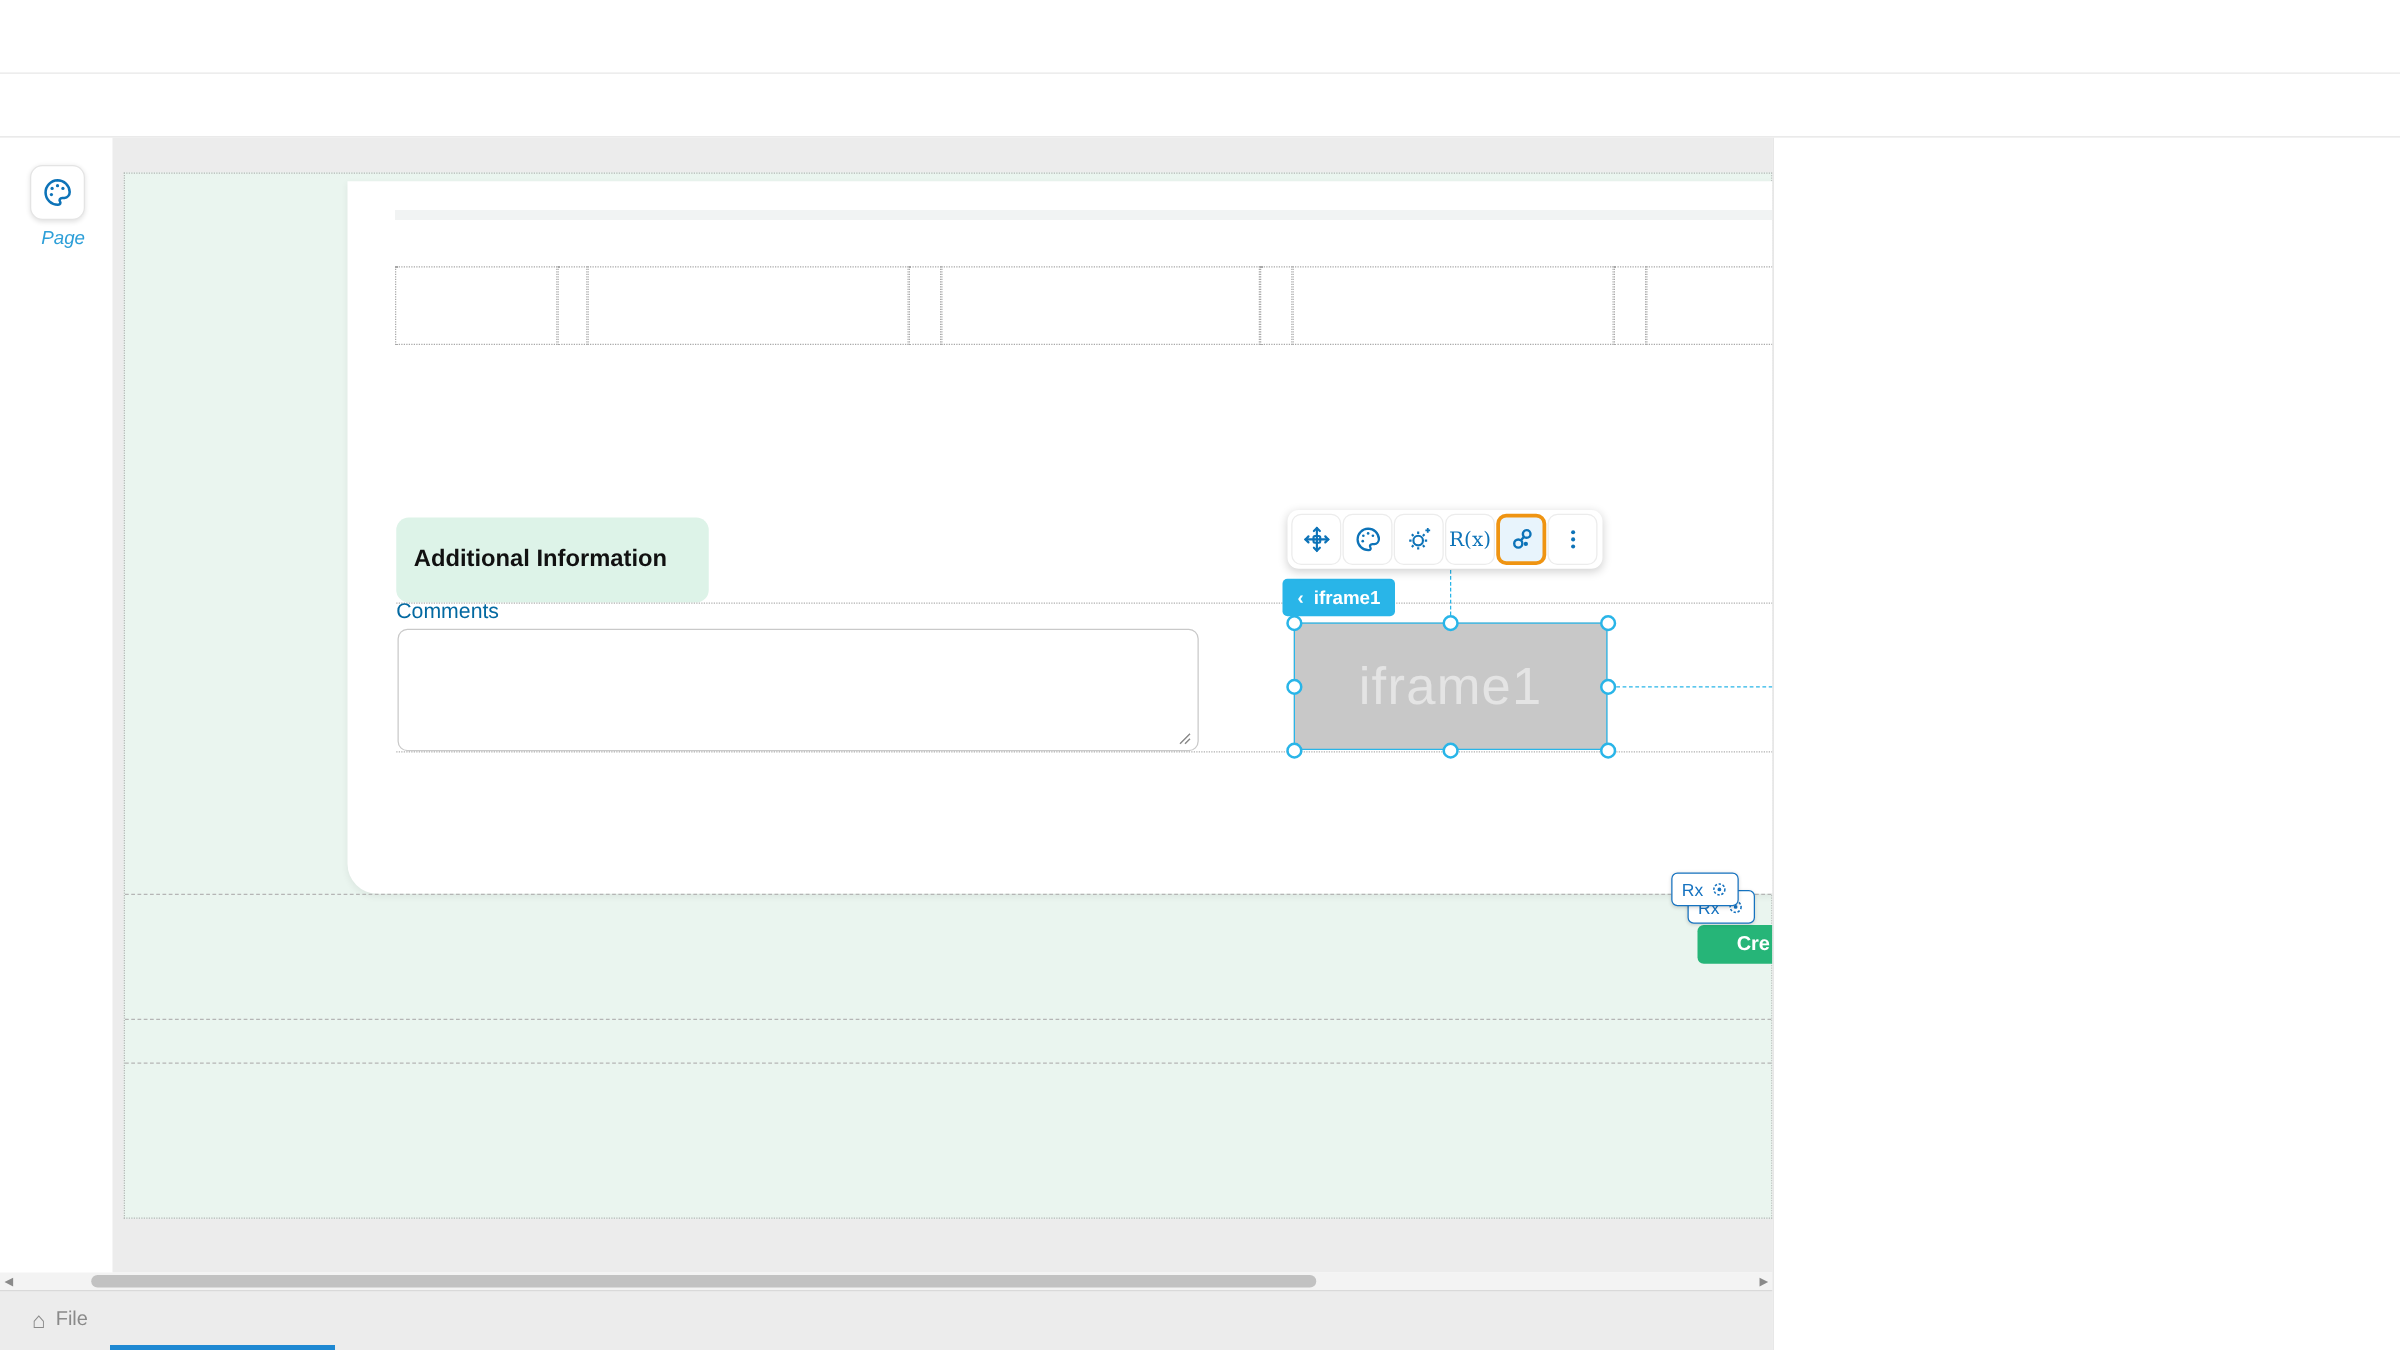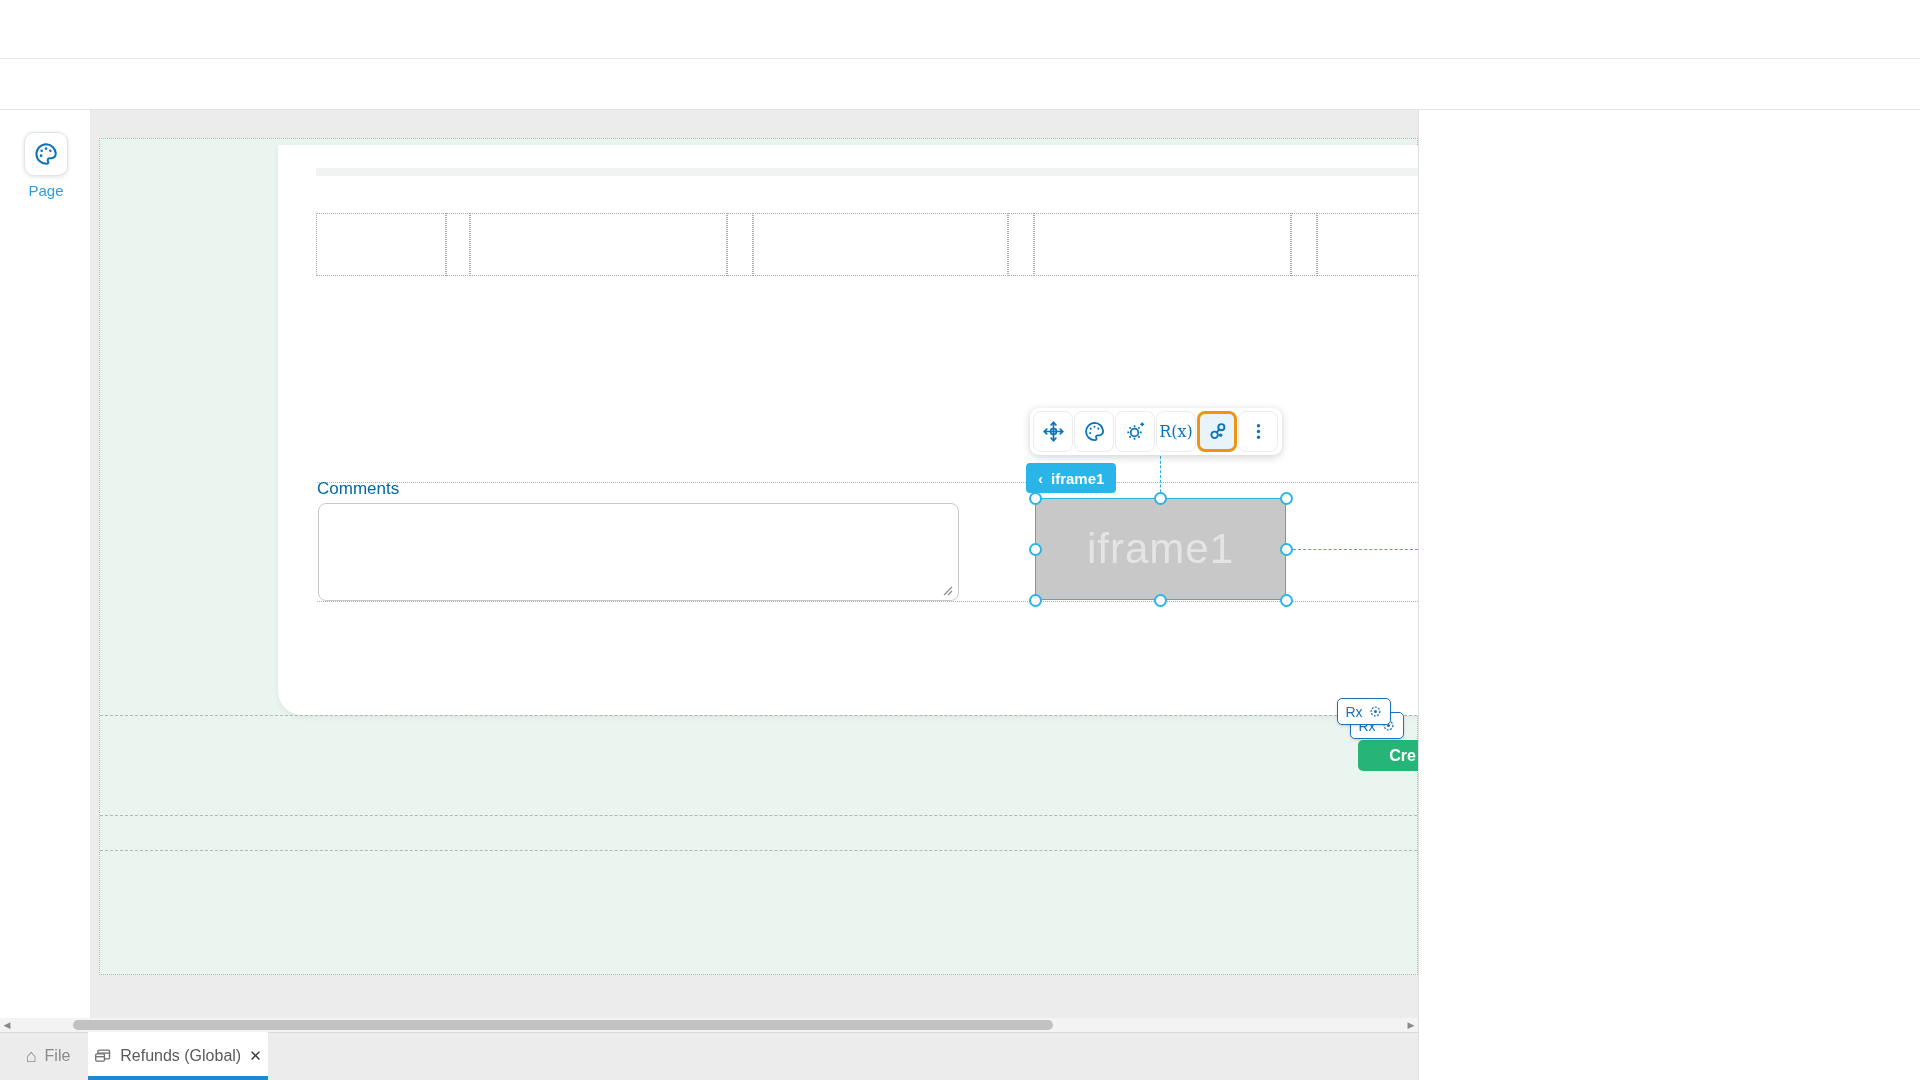--- a/index.html
+++ b/index.html
@@ -36,21 +36,21 @@
   .tb-div { position:absolute; top:13px; width:1px; height:25px; background:#cfcfcf; }
   .tb-txt { font-size:19px; font-weight:bold; color:#1673c0; letter-spacing:.5px; font-family:"DejaVu Sans",sans-serif; }
   .hl { background:#d9effa; border-radius:8px; }
   .px-label { position:absolute; top:0; height:51px; display:flex; align-items:center; font-size:17px; color:#1673c0; }
 
   
   .sidebar { left:0; top:110px; width:90px; height:908px; background:#fff; }
   .page-btn { left:24px; top:132px; width:44px; height:44px; background:#fff; border:1px solid #e4e4e4; border-radius:10px;
               box-shadow:0 1px 4px rgba(0,0,0,.12); display:flex; align-items:center; justify-content:center; color:#0d73b8; cursor:pointer; }
   .page-btn svg { width:26px; height:26px; }
-  .page-label { left:24px; top:182px; width:44px; text-align:center; font-size:15px; color:#2d9fd8; }
+  .page-label { left:24px; top:182px; width:44px; text-align:right; font-size:15px; color:#2d9fd8;font-style:italic; }
 
   
   .canvas-bg { left:90px; top:110px; width:1328px; height:908px; background:#ececec; }
   .mint { left:99px; top:138px; width:1319px; height:837px; background:#eaf5ef; border:1px dotted #b3b7b5; }
   .card { left:278px; top:145px; width:1140px; height:570px; background:#fff; border-radius:0 0 0 24px; box-shadow:0 2px 6px rgba(0,0,0,.06); }
   .gray-bar { left:316px; top:168px; width:1102px; height:8px; background:#f1f3f3; }
   .cell { position:absolute; top:213px; height:63px; border:1px dotted #a8a8a8; background:#fff; }
   .dash-h { position:absolute; height:0; border-top:1px dashed #b5b5b5; }
   .dot-h  { position:absolute; height:0; border-top:1px dotted #b0b0b0; }
 
@@ -343,20 +343,23 @@
   <div class="abs cell" style="left:316px; width:130px;"></div>
   <div class="abs cell" style="left:446px; width:24px;"></div>
   <div class="abs cell" style="left:470px; width:257px;"></div>
   <div class="abs cell" style="left:727px; width:26px;"></div>
   <div class="abs cell" style="left:753px; width:255px;"></div>
   <div class="abs cell" style="left:1008px; width:26px;"></div>
   <div class="abs cell" style="left:1034px; width:257px;"></div>
   <div class="abs cell" style="left:1291px; width:26px;"></div>
   <div class="abs cell" style="left:1317px; width:101px; border-right:none;"></div>
 
+  <div class="abs section-chip">
+    <span>Additional Information</span>
+  </div>
   <div class="abs dot-h" style="left:317px; top:482px; width:1101px;"></div>
   <div class="abs comments-label">Comments</div>
   <div class="abs comments-area">
     <svg class="resize-glyph" viewBox="0 0 10 10" stroke="currentColor" stroke-width="1.2">
         <path d="M1 9L9 1M5 9L9 5"></path>
       </svg>
   </div>
   <div class="abs dot-h" style="left:317px; top:601px; width:1101px;"></div>
 
   <div class="abs dash-h" style="left:100px; top:715px; width:1317px;"></div>
@@ -447,30 +450,20 @@
 
   <div class="abs hscroll"></div>
   <div class="abs harrow" style="left:0;">◀</div>
   <div class="abs harrow" style="left:1404px;">▶</div>
   <div class="abs hthumb"></div>
 
   <div class="abs tabbar"></div>
   <div class="abs home-tab">
     <span class="glyph">⌂</span>
     <span>File</span>
-  </div>
-  <div class="abs active-tab">
-    <svg class="tab-page-icon" viewBox="0 0 24 22" fill="none" stroke="currentColor" stroke-width="1.8">
-        <rect x="5" y="3" width="16" height="12" rx="1.5"></rect>
-        <path d="M5 7h16"></path>
-        <rect x="2" y="8" width="12" height="10" rx="1.5" fill="#fff"></rect>
-        <path d="M2 12h12"></path>
-      </svg>
-    <span>Refunds (Global)</span>
-    <span class="tab-close">✕</span>
   </div>
   <div class="abs active-tab-underline"></div>
 
   <div class="abs panel"></div>
   <div class="abs panel-close">✕</div>
 
   <div class="abs panel-head">
     <svg viewBox="0 0 26 28" fill="none" stroke="currentColor" stroke-width="2.2">
         <rect x="2" y="3" width="22" height="22" rx="3"></rect>
         <path d="M15.5 3v22"></path>

